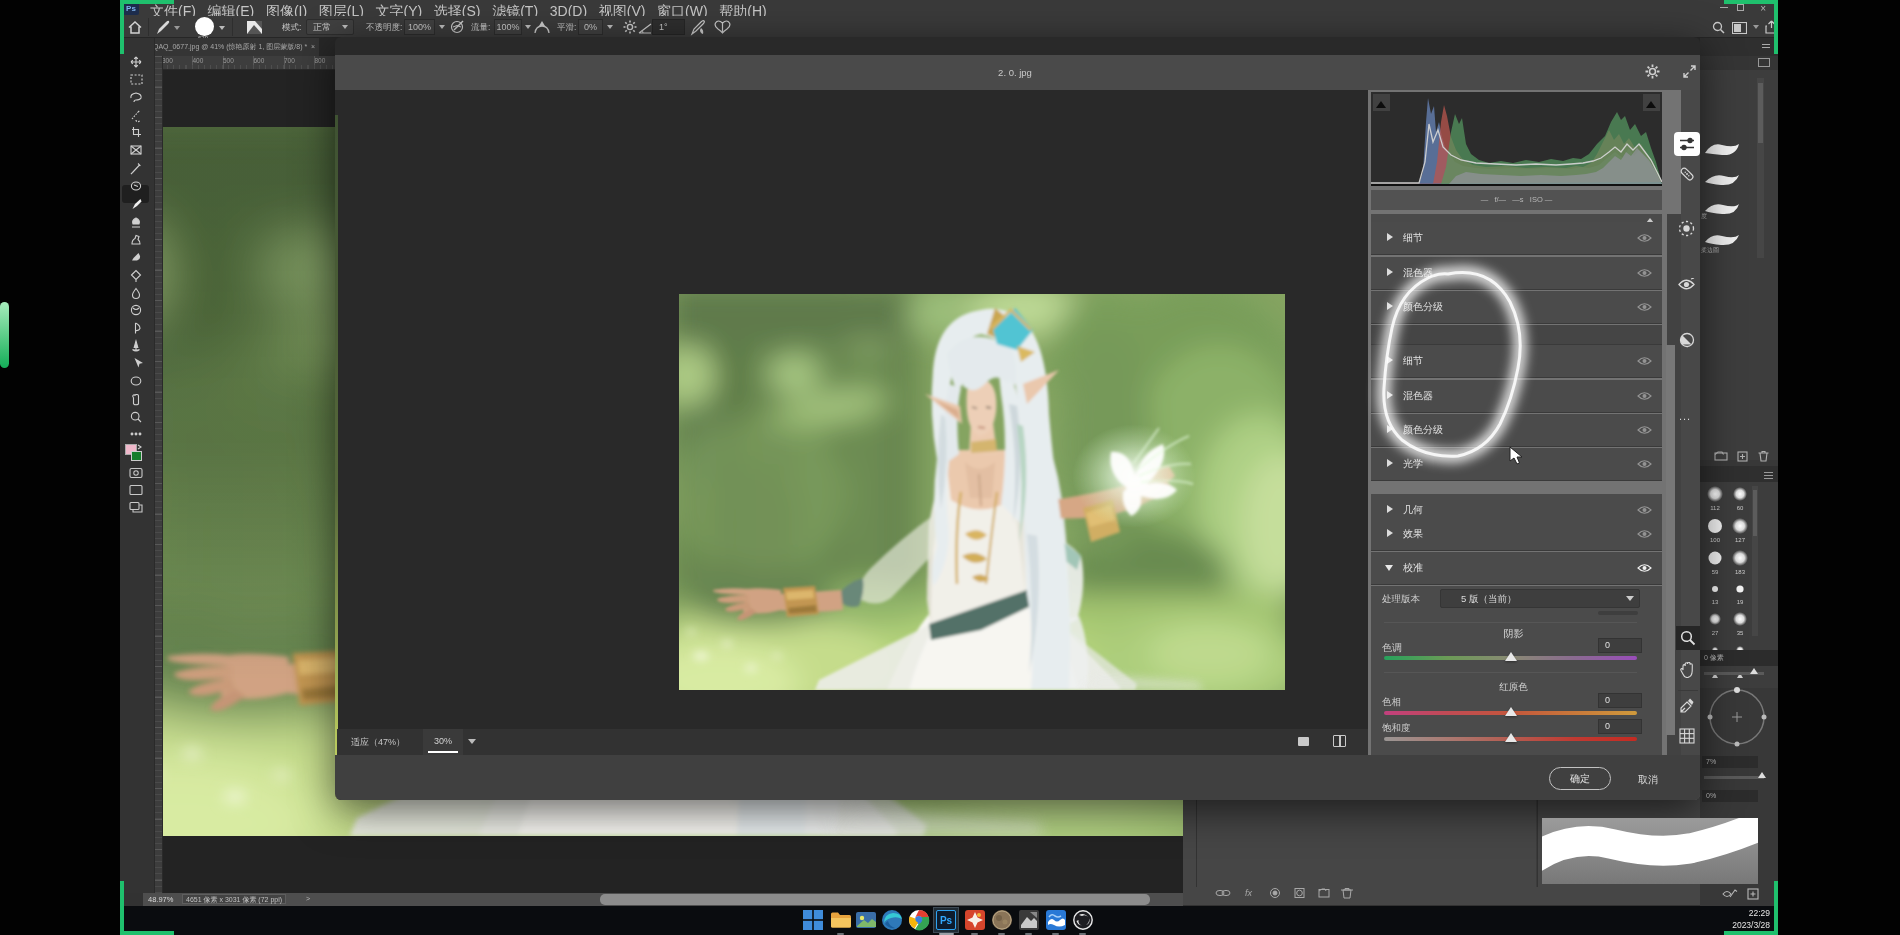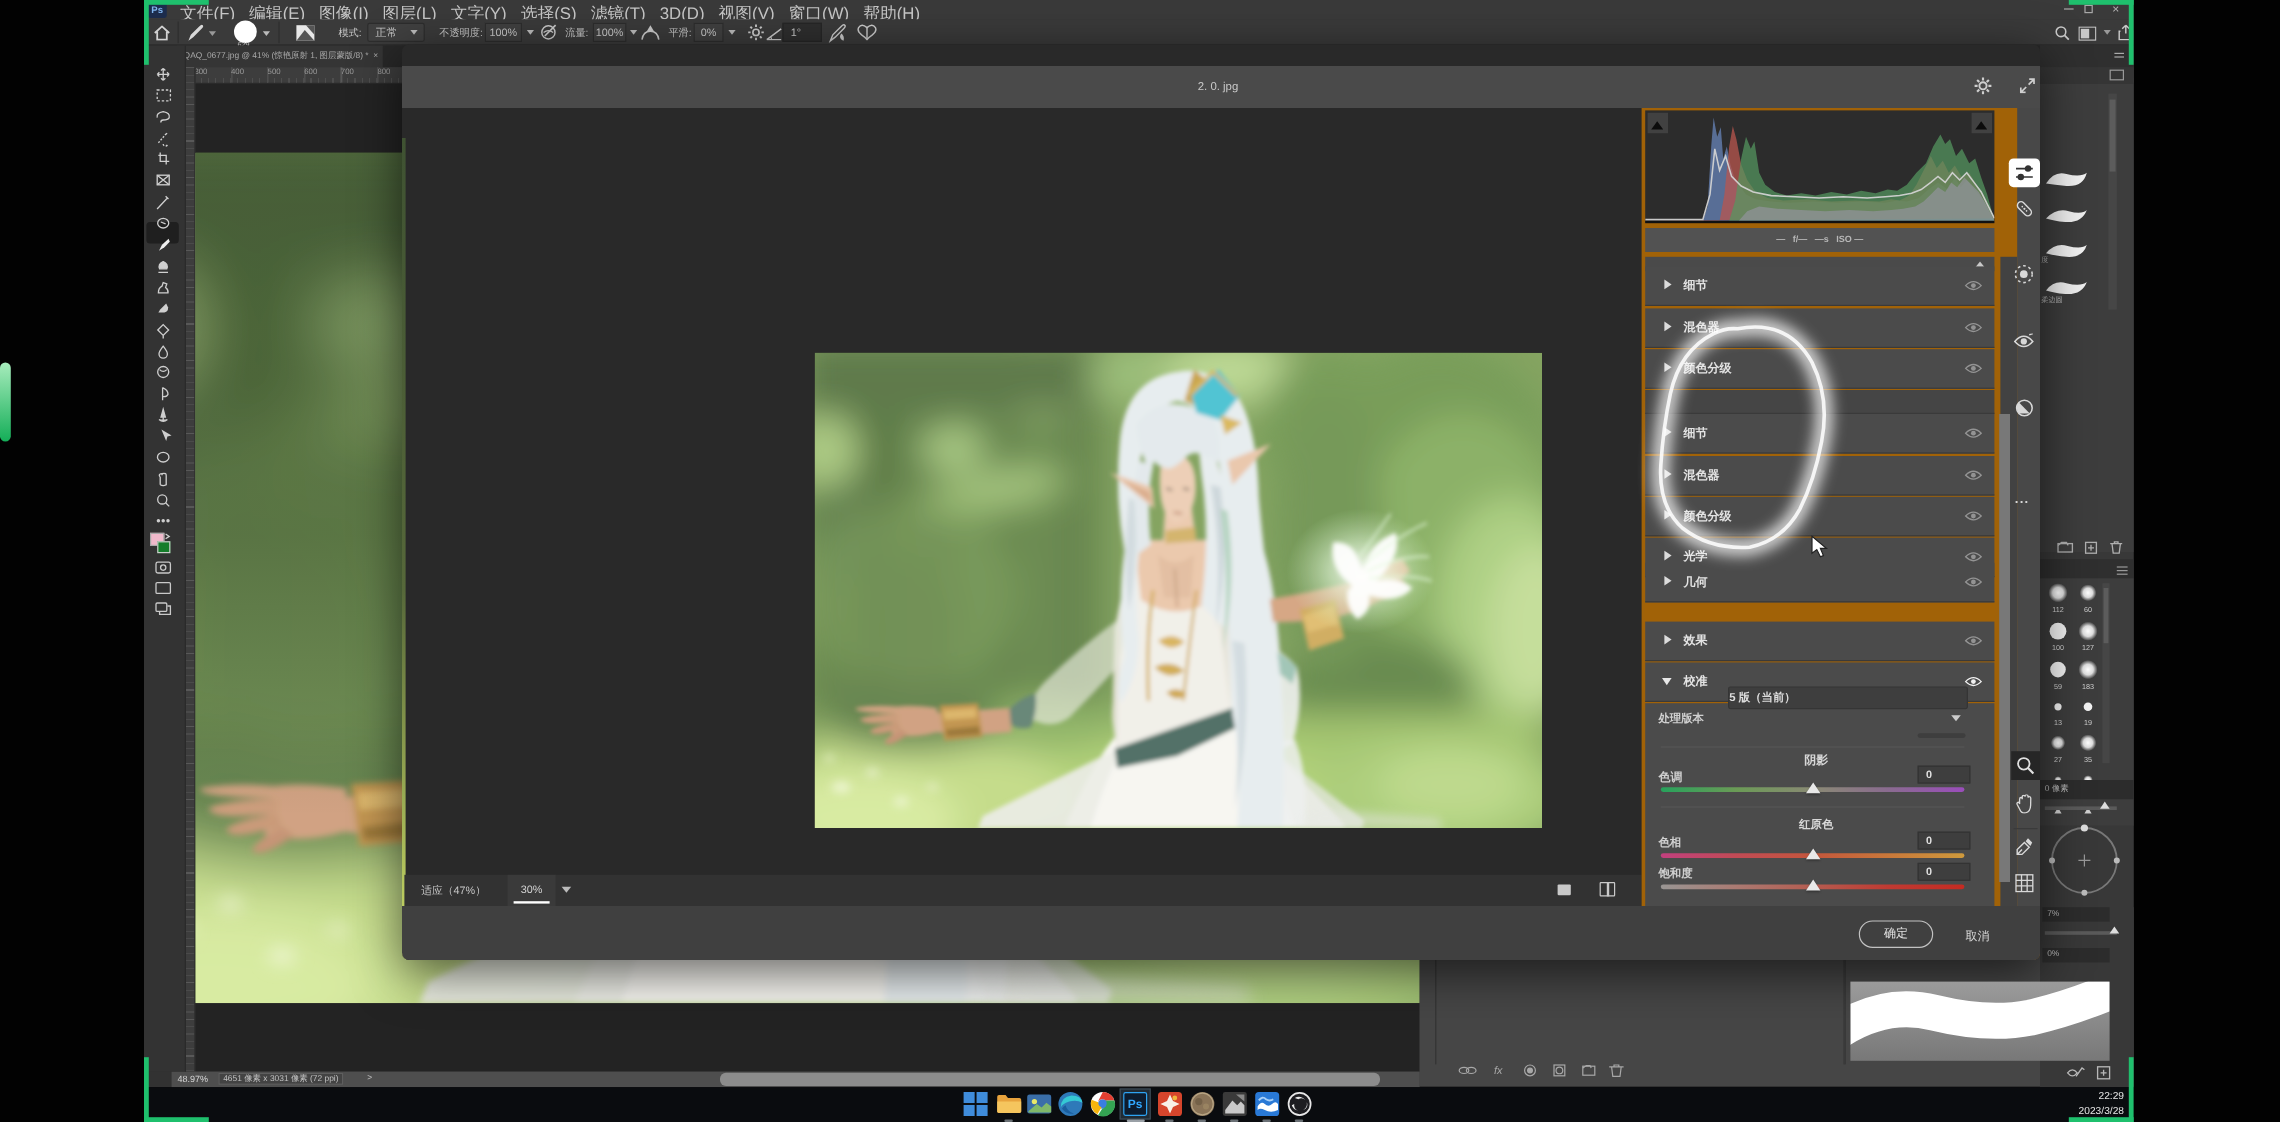--- a/index.html
+++ b/index.html
@@ -384,21 +384,21 @@
 
   <div class="abs" style="left:2px;top:692px;width:1031px;height:26px;background:#323232;"></div>
   <div class="abs" style="left:16px;top:699px;color:#c6c6c6;font-size:9px;">适应（47%）</div>
   <div class="abs" style="left:88px;top:692px;width:40px;height:26px;background:#3a3a3a;color:#d2d2d2;font-size:9px;text-align:center;line-height:25px;">30%</div>
   <div class="abs" style="left:93px;top:714px;width:30px;height:2px;background:#fff;"></div>
   <div class="abs" style="left:133px;top:702px;width:0;height:0;border-left:4px solid transparent;border-right:4px solid transparent;border-top:5px solid #bbb;"></div>
   <div class="abs" style="left:963px;top:700px;width:11px;height:9px;background:#c9c9c9;border-radius:1px;"></div>
   <div class="abs" style="left:998px;top:698px;width:13px;height:12px;border:1.3px solid #c9c9c9;border-radius:1px;"></div>
   <div class="abs" style="left:1004px;top:698px;width:2px;height:12px;background:#c9c9c9;"></div>
 
-  <div class="abs" id="crpanel" style="left:1033px;top:53px;width:332px;height:710px;background:#a16207;font-weight:bold;">
+  <div class="abs" id="crpanel" style="left:1033px;top:53px;width:332px;height:710px;background:#737373;">
 
     <div class="abs" style="left:3px;top:2px;width:291px;height:94px;background:#2c2c2c;">
       <svg width="291" height="94" viewBox="0 0 291 94" style="position:absolute;left:0;top:0;">
         <polygon points="0,92 48,92 52,80 55,30 57,6 60,22 63,14 65,40 68,30 71,45 74,55 78,62 84,70 92,74 105,76 120,77 140,76 160,77 180,76 200,77 210,75 218,76 228,73 236,66 244,60 252,66 258,56 263,64 268,58 274,66 280,72 285,80 291,92" fill="#6480b2" opacity="0.8"></polygon>
         <polygon points="0,92 62,92 66,70 70,30 73,13 76,24 80,45 85,58 92,68 102,73 115,75 135,74 155,76 175,75 195,76 205,74 212,75 220,71 226,62 232,50 238,38 243,48 248,42 253,52 258,46 264,56 270,52 276,62 282,70 291,90" fill="#b8554d" opacity="0.75"></polygon>
         <polygon points="0,92 70,92 75,75 80,40 84,22 88,32 91,26 95,52 100,62 108,68 118,71 130,69 142,71 155,68 168,70 180,67 192,69 202,66 210,67 218,62 226,52 234,44 240,30 246,20 250,28 254,24 259,38 264,32 270,44 275,40 280,56 285,70 291,92" fill="#55975f" opacity="0.72"></polygon>
         <polygon points="0,92 78,92 85,84 95,80 110,82 130,83 150,84 170,83 190,84 205,83 215,82 225,80 232,76 238,70 244,64 250,68 255,60 260,64 266,56 272,62 278,68 284,78 291,92" fill="#9d97ad" opacity="0.55"></polygon>
         <polyline points="0,91 48,91 54,70 58,32 62,50 67,38 72,55 80,63 90,68 105,71 125,72 145,73 165,72 185,73 200,72 212,71 222,69 230,66 238,60 244,55 250,60 256,52 262,58 268,52 274,60 280,68 285,78 291,90" stroke="#d2d2d2" stroke-width="1.3" fill="none" opacity="0.95"></polyline>
         <rect x="0" y="92" width="291" height="2" fill="#111"></rect>
       </svg>
@@ -464,21 +464,21 @@
           </svg>
         </div>
     <div class="abs" style="left:3px;top:358px;width:291px;height:33px;background:#4b4b4b;border-bottom:1px solid #3a3a3a;">
           <span style="position:absolute;left:16px;top:11px;width:0;height:0;border-top:4.5px solid transparent;border-bottom:4.5px solid transparent;border-left:6px solid #dcdcdc;"></span>
           <span style="position:absolute;left:32px;top:9px;color:#e3e3e3;font-size:10px;">光学</span>
           <svg width="15" height="10" viewBox="0 0 15 10" style="position:absolute;right:10px;top:11px;opacity:0.55;">
             <path d="M1,5 Q7.5,-1.5 14,5 Q7.5,11.5 1,5 Z" fill="none" stroke="#cfcfcf" stroke-width="1.1"></path>
             <circle cx="7.5" cy="5" r="2" fill="#cfcfcf"></circle>
           </svg>
         </div>
-    <div class="abs" style="left:3px;top:379px;width:291px;height:33px;background:#4b4b4b;border-bottom:1px solid #3a3a3a;">
+    <div class="abs" style="left:3px;top:404px;width:291px;height:33px;background:#4b4b4b;border-bottom:1px solid #3a3a3a;">
           <span style="position:absolute;left:16px;top:11px;width:0;height:0;border-top:4.5px solid transparent;border-bottom:4.5px solid transparent;border-left:6px solid #dcdcdc;"></span>
           <span style="position:absolute;left:32px;top:9px;color:#e3e3e3;font-size:10px;">几何</span>
           <svg width="15" height="10" viewBox="0 0 15 10" style="position:absolute;right:10px;top:11px;opacity:0.55;">
             <path d="M1,5 Q7.5,-1.5 14,5 Q7.5,11.5 1,5 Z" fill="none" stroke="#cfcfcf" stroke-width="1.1"></path>
             <circle cx="7.5" cy="5" r="2" fill="#cfcfcf"></circle>
           </svg>
         </div>
     <div class="abs" style="left:3px;top:428px;width:291px;height:33px;background:#4b4b4b;border-bottom:1px solid #3a3a3a;">
           <span style="position:absolute;left:16px;top:11px;width:0;height:0;border-top:4.5px solid transparent;border-bottom:4.5px solid transparent;border-left:6px solid #dcdcdc;"></span>
           <span style="position:absolute;left:32px;top:9px;color:#e3e3e3;font-size:10px;">效果</span>
@@ -491,21 +491,21 @@
           <span style="position:absolute;left:14px;top:13px;width:0;height:0;border-left:4.5px solid transparent;border-right:4.5px solid transparent;border-top:6px solid #e8e8e8;"></span>
           <span style="position:absolute;left:32px;top:9px;color:#e3e3e3;font-size:10px;">校准</span>
           <svg width="15" height="10" viewBox="0 0 15 10" style="position:absolute;right:10px;top:11px;opacity:1;">
             <path d="M1,5 Q7.5,-1.5 14,5 Q7.5,11.5 1,5 Z" fill="none" stroke="#f0f0f0" stroke-width="1.1"></path>
             <circle cx="7.5" cy="5" r="2" fill="#f0f0f0"></circle>
           </svg>
         </div>
 
 <div class="abs" style="left:3px;top:496px;width:291px;height:219px;background:#4b4b4b;"></div>
 <div class="abs" style="left:14px;top:503px;color:#cfcfcf;font-size:9.5px;">处理版本</div>
-<div class="abs" style="left:72px;top:482px;width:200px;height:19px;background:#3e3e3e;border:1px solid #353535;border-radius:2px;color:#dcdcdc;font-size:9.5px;line-height:17px;padding-left:0;">5 版（当前）</div>
+<div class="abs" style="left:72px;top:499px;width:200px;height:19px;background:#3e3e3e;border:1px solid #353535;border-radius:2px;color:#dcdcdc;font-size:9.5px;line-height:17px;padding-left:20px;">5 版（当前）</div>
 <div class="abs" style="left:258px;top:506px;width:0;height:0;border-left:4px solid transparent;border-right:4px solid transparent;border-top:5px solid #ccc;"></div>
 <div class="abs" style="left:230px;top:521px;width:40px;height:4px;background:#3e3e3e;border-radius:2px;"></div>
 <div class="abs" style="left:16px;top:532px;width:253px;height:1px;background:#565656;"></div>
 <div class="abs" style="left:0;top:537px;width:291px;text-align:center;color:#d8d8d8;font-size:10px;">阴影</div>
 <div class="abs" style="left:14px;top:551px;color:#cfcfcf;font-size:10px;">色调</div>
 <div class="abs" style="left:230px;top:548px;width:44px;height:15px;background:#3e3e3e;border:1px solid #333;color:#e0e0e0;font-size:9px;line-height:13px;padding-left:6px;">0</div>
 <div class="abs" style="left:16px;top:566px;width:253px;height:3.5px;border-radius:2px;background:linear-gradient(90deg,#27a25c,#6b9b56,#8a8a74,#8a6b90,#9a4dbb);"></div>
 <div class="abs thumb" style="left:137px;top:562px;"></div>
 <div class="abs" style="left:16px;top:582px;width:253px;height:1px;background:#565656;"></div>
 <div class="abs" style="left:0;top:591px;width:291px;text-align:center;color:#d8d8d8;font-size:9.5px;">红原色</div>

